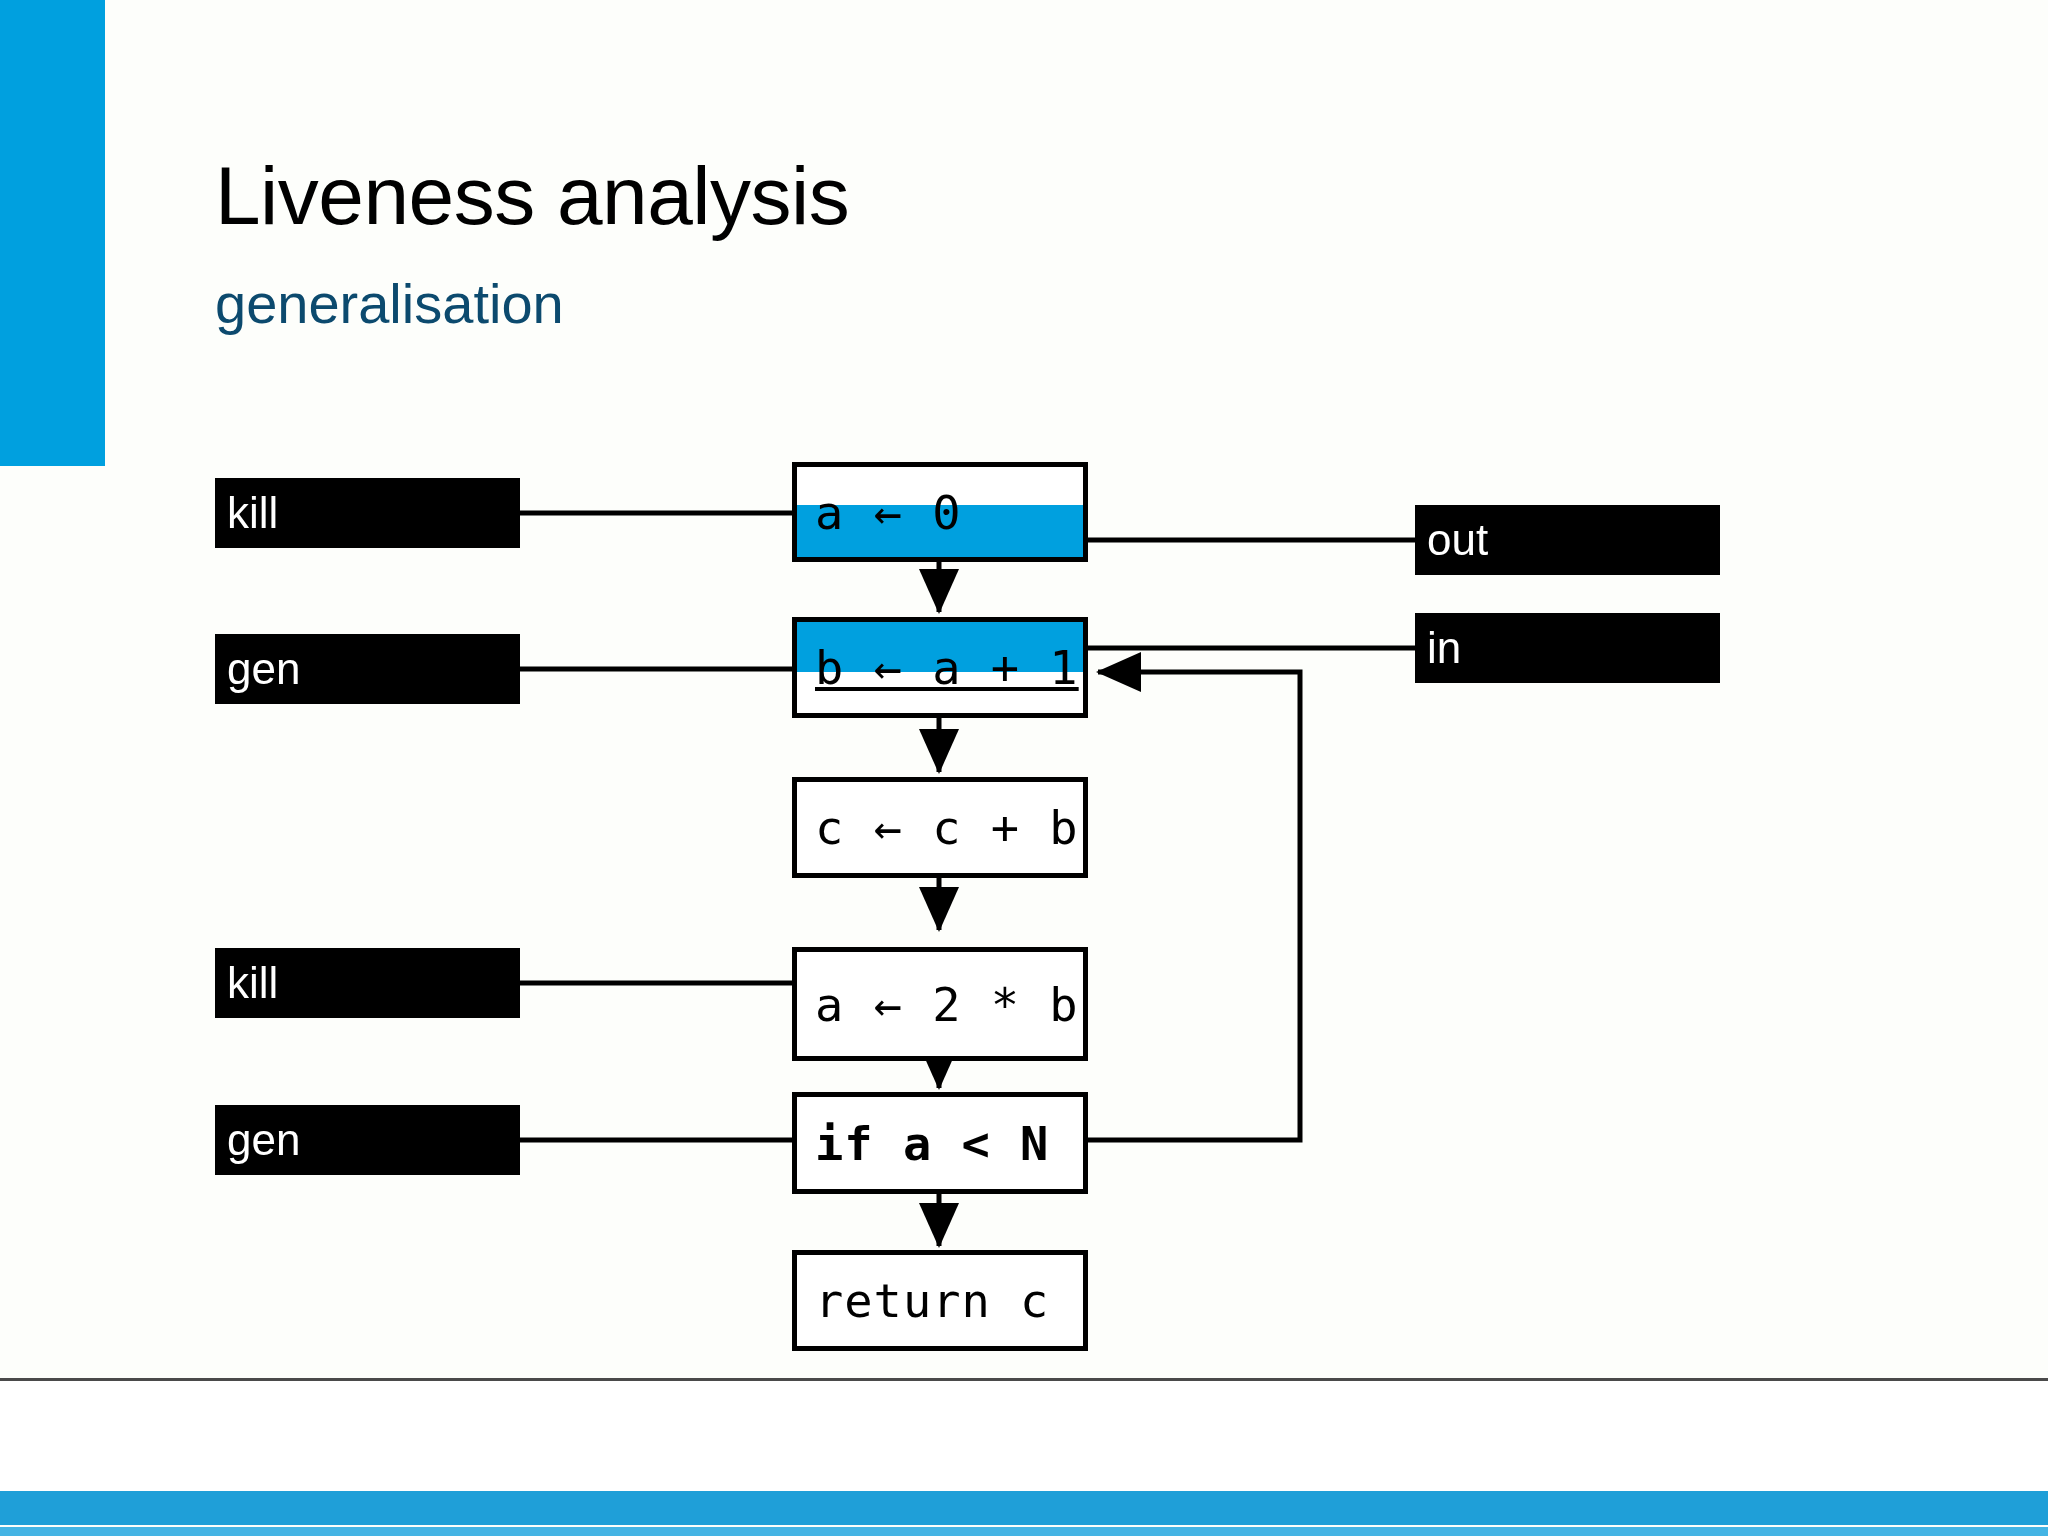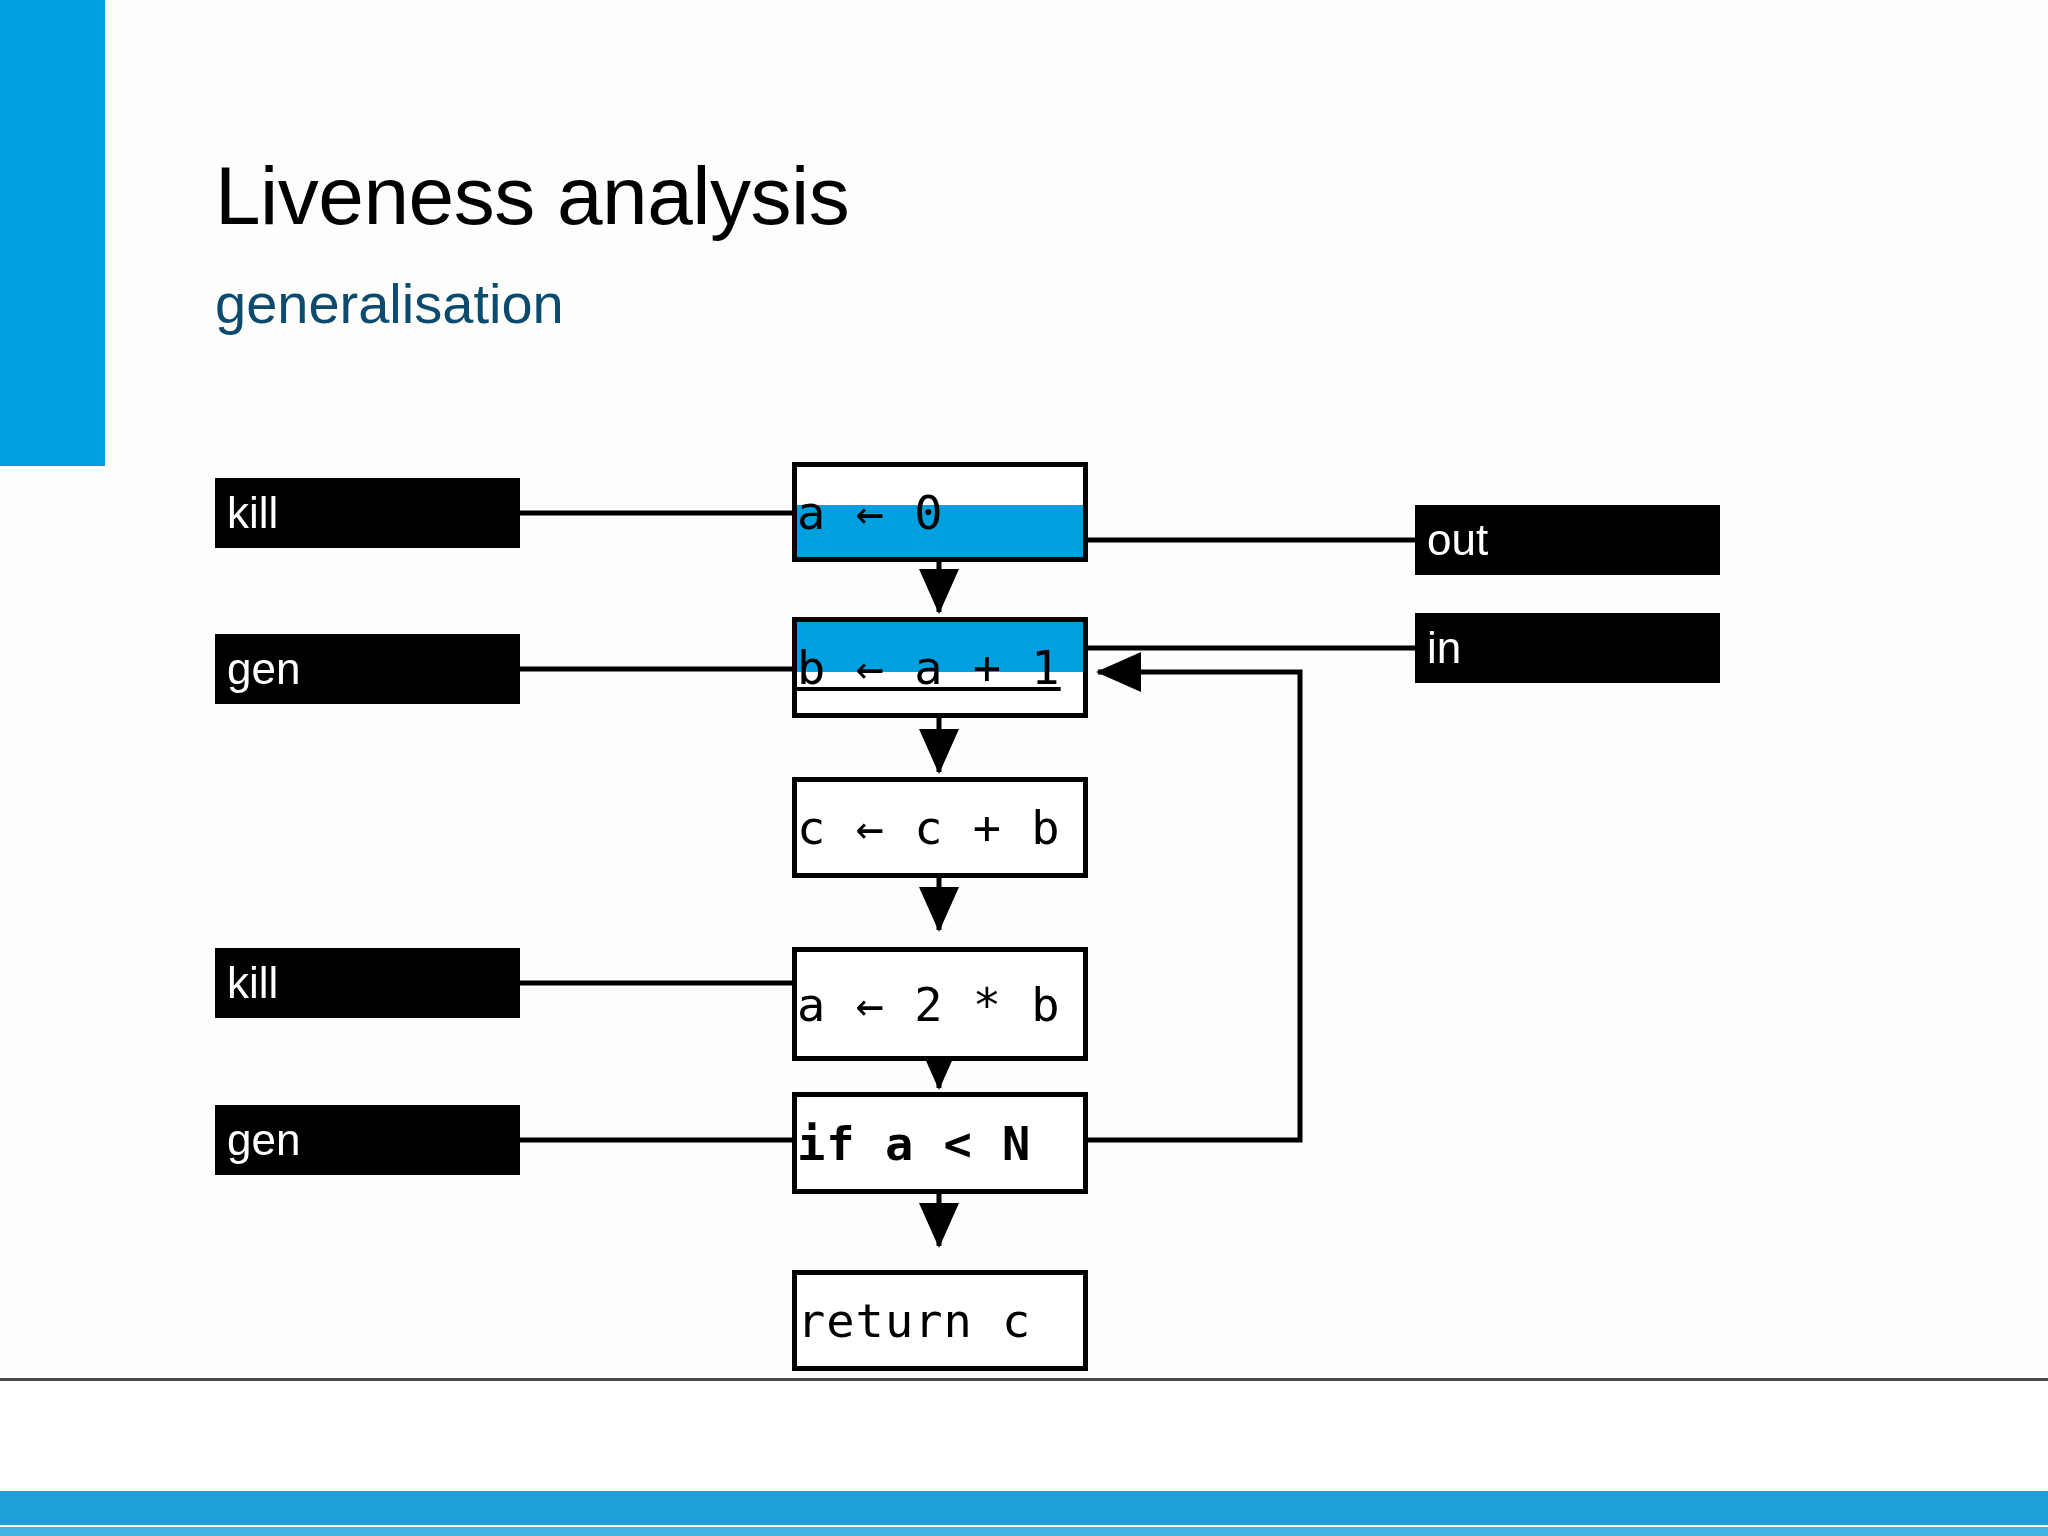--- a/index.html
+++ b/index.html
@@ -45,20 +45,21 @@
   }
   .node .band{
     position:absolute;left:0;right:0;
     background:#00A0DF;
   }
   .node .code{
     position:relative;z-index:2;
     font-family:"DejaVu Sans Mono", monospace;
     font-size:47px;
     color:#000;
+    padding-left:18px;
     white-space:pre;
     letter-spacing:1px;
   }
 
   
   .tag{
     position:absolute;
     background:#000;
     color:#fff;
     display:flex;align-items:center;
@@ -133,21 +134,21 @@
     </div>
 
     <div class="node" style="left:792px;top:935px;width:296px;height:114px;margin-top:12px;">
       <div class="code">a ← 2 * b</div>
     </div>
 
     <div class="node" style="left:792px;top:1092px;width:296px;height:102px;font-weight:bold;">
       <div class="code">if a &lt; N</div>
     </div>
 
-    <div class="node" style="left:792px;top:1250px;width:296px;height:101px;margin-top:20px;">
+    <div class="node" style="left:792px;top:1250px;width:296px;height:101px;">
       <div class="code">return c</div>
     </div>
 
     <div class="tag" style="left:215px;top:478px;width:305px;height:70px;">
       <span>kill</span>
     </div>
     <div class="tag" style="left:215px;top:634px;width:305px;height:70px;">
       <span>gen</span>
     </div>
     <div class="tag" style="left:215px;top:948px;width:305px;height:70px;">

